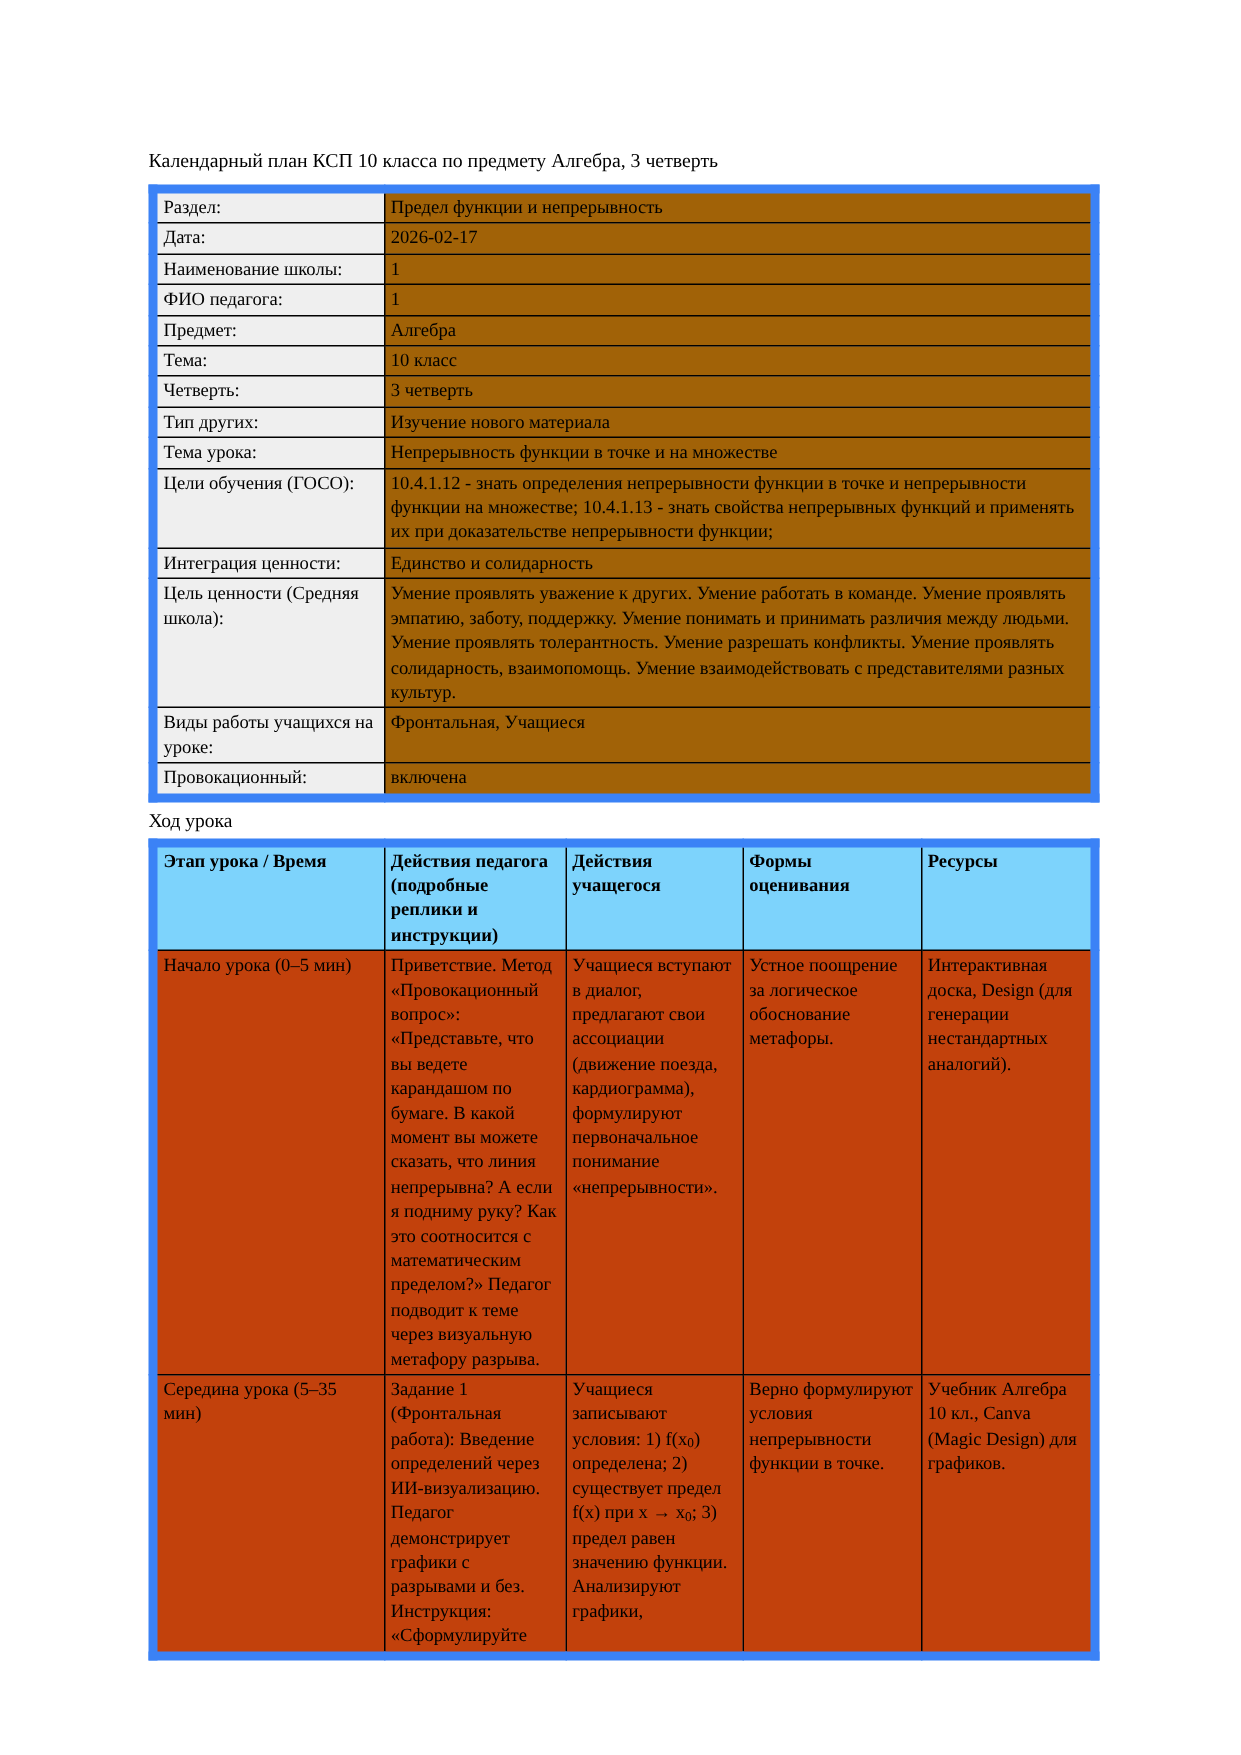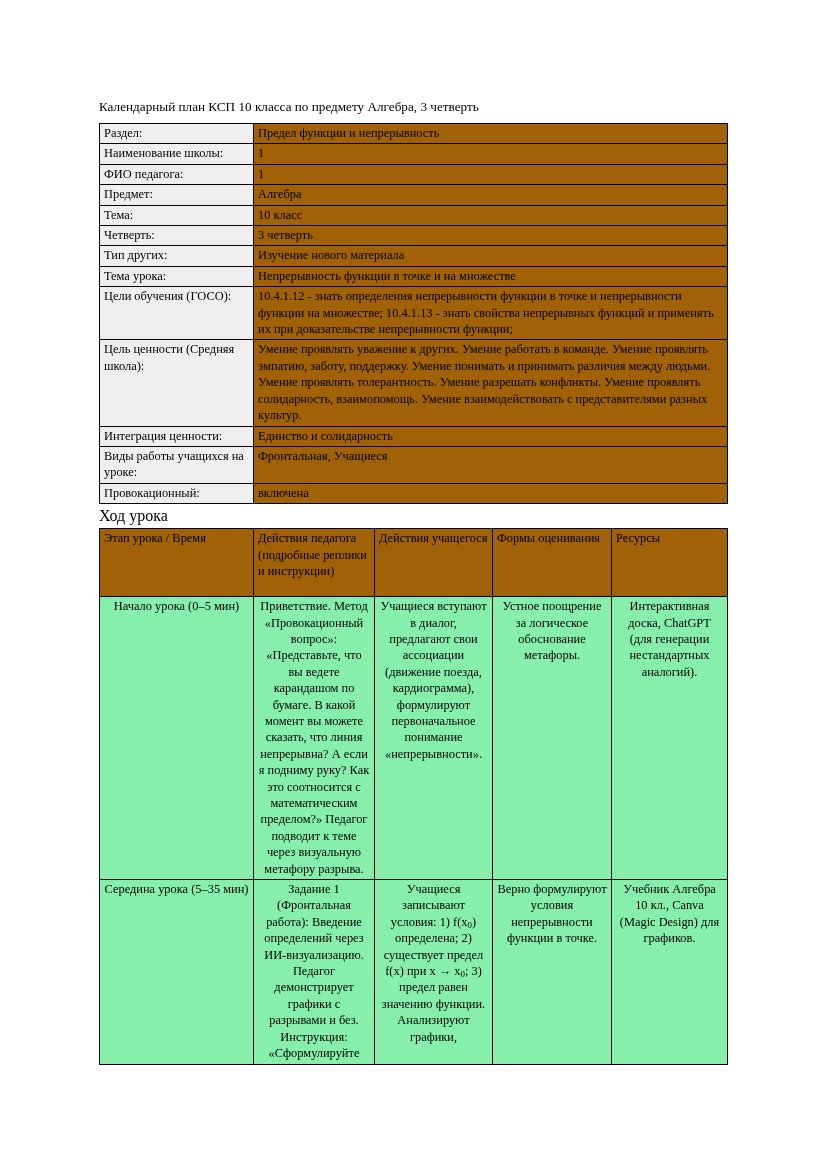--- a/index.html
+++ b/index.html
@@ -31,29 +31,29 @@
     top: 98px;
     width: 628px;
   }
   .doc-title {
     font-size: 13.2px;
     line-height: 17px;
     margin: 0 0 8px 0;
     white-space: nowrap;
   }
   .section-label {
-    font-size: 16px;
+    font-size: 13px;
     line-height: 17px;
     margin: 3px 0 4px 0;
   }
   table.doc-table {
     border-collapse: collapse;
     width: 628px;
     table-layout: fixed;
-    border: 1px solid #3b82f6;
+    border: 6px solid #3b82f6;
   }
   table.doc-table td,
   table.doc-table th {
     border: 1px solid #000000;
     padding: 1px 4px 2px 4px;
     font-size: 12.4px;
     line-height: 16.4px;
     vertical-align: top;
     text-align: left;
     font-weight: normal;
@@ -70,26 +70,26 @@
   #info-table td.value-cell {
     background: #a16207;
   }
   
   #flow-table col.c-stage    { width: 154px; }
   #flow-table col.c-teacher  { width: 121px; }
   #flow-table col.c-student  { width: 118px; }
   #flow-table col.c-assess   { width: 119px; }
   #flow-table col.c-res      { width: 116px; }
   #flow-table thead th {
-    background: #a16207;
+    background: #7dd3fc;
     vertical-align: top;
+    font-weight: bold;
   }
   #flow-table tbody td {
-    background: #86efac;
-    text-align: center;
+    background: #c2410c;
   }
   .hdr-spacer { height: 64px; }
   sub {
     font-size: 0.72em;
     vertical-align: -0.22em;
     line-height: 0;
   }
   .cellbody { display: block; }
 </style>
 </head>
@@ -104,20 +104,24 @@
       <colgroup>
         <col class="c-label">
           <col class="c-value">
       </colgroup>
       <tbody>
         <tr>
           <td class="label-cell">Раздел:</td>
           <td class="value-cell">Предел функции и непрерывность</td>
         </tr>
         <tr>
+          <td class="label-cell">Дата:</td>
+          <td class="value-cell">2026-02-17</td>
+        </tr>
+        <tr>
           <td class="label-cell">Наименование школы:</td>
           <td class="value-cell">1</td>
         </tr>
         <tr>
           <td class="label-cell">ФИО педагога:</td>
           <td class="value-cell">1</td>
         </tr>
         <tr>
           <td class="label-cell">Предмет:</td>
           <td class="value-cell">Алгебра</td>
@@ -136,26 +140,26 @@
         </tr>
         <tr>
           <td class="label-cell">Тема урока:</td>
           <td class="value-cell">Непрерывность функции в точке и на множестве</td>
         </tr>
         <tr>
           <td class="label-cell">Цели обучения (ГОСО):</td>
           <td class="value-cell">10.4.1.12 - знать определения непрерывности функции в точке и непрерывности функции на множестве; 10.4.1.13 - знать свойства непрерывных функций и применять их при доказательстве непрерывности функции;</td>
         </tr>
         <tr>
+          <td class="label-cell">Интеграция ценности:</td>
+          <td class="value-cell">Единство и солидарность</td>
+        </tr>
+        <tr>
           <td class="label-cell">Цель ценности (Средняя школа):</td>
           <td class="value-cell">Умение проявлять уважение к других. Умение работать в команде. Умение проявлять эмпатию, заботу, поддержку. Умение понимать и принимать различия между людьми. Умение проявлять толерантность. Умение разрешать конфликты. Умение проявлять солидарность, взаимопомощь. Умение взаимодействовать с представителями разных культур.</td>
-        </tr>
-        <tr>
-          <td class="label-cell">Интеграция ценности:</td>
-          <td class="value-cell">Единство и солидарность</td>
         </tr>
         <tr>
           <td class="label-cell">Виды работы учащихся на уроке:</td>
           <td class="value-cell">Фронтальная, Учащиеся</td>
         </tr>
         <tr>
           <td class="label-cell">Провокационный:</td>
           <td class="value-cell">включена</td>
         </tr>
       </tbody>
@@ -179,21 +183,21 @@
           <th>Формы оценивания</th>
           <th>Ресурсы</th>
         </tr>
       </thead>
       <tbody>
         <tr>
           <td>Начало урока (0–5 мин)</td>
           <td>Приветствие. Метод «Провокационный вопрос»: «Представьте, что вы ведете карандашом по бумаге. В какой момент вы можете сказать, что линия непрерывна? А если я подниму руку? Как это соотносится с математическим пределом?» Педагог подводит к теме через визуальную метафору разрыва.</td>
           <td>Учащиеся вступают в диалог, предлагают свои ассоциации (движение поезда, кардиограмма), формулируют первоначальное понимание «непрерывности».</td>
           <td>Устное поощрение за логическое обоснование метафоры.</td>
-          <td>Интерактивная доска, ChatGPT (для генерации нестандартных аналогий).</td>
+          <td>Интерактивная доска, Design (для генерации нестандартных аналогий).</td>
         </tr>
         <tr>
           <td>Середина урока (5–35 мин)</td>
           <td>Задание 1 (Фронтальная работа): Введение определений через ИИ-визуализацию. Педагог демонстрирует графики с разрывами и без. Инструкция: «Сформулируйте</td>
           <td>
               <span class="cellbody"><span>Учащиеся записывают условия: 1) f(x</span><sub>0</sub><span>) определена; 2) существует предел f(x) при x → x</span><sub>0</sub><span>; 3) предел равен значению функции. Анализируют графики,</span></span>
             </td>
           <td>Верно формулируют условия непрерывности функции в точке.</td>
           <td>Учебник Алгебра 10 кл., Canva (Magic Design) для графиков.</td>
         </tr>

